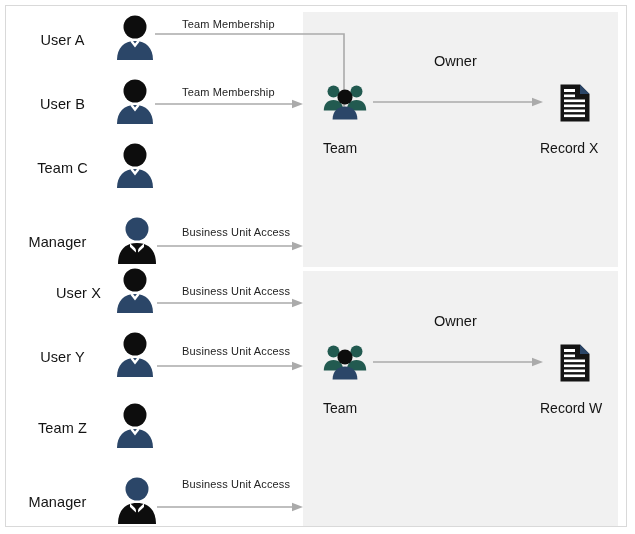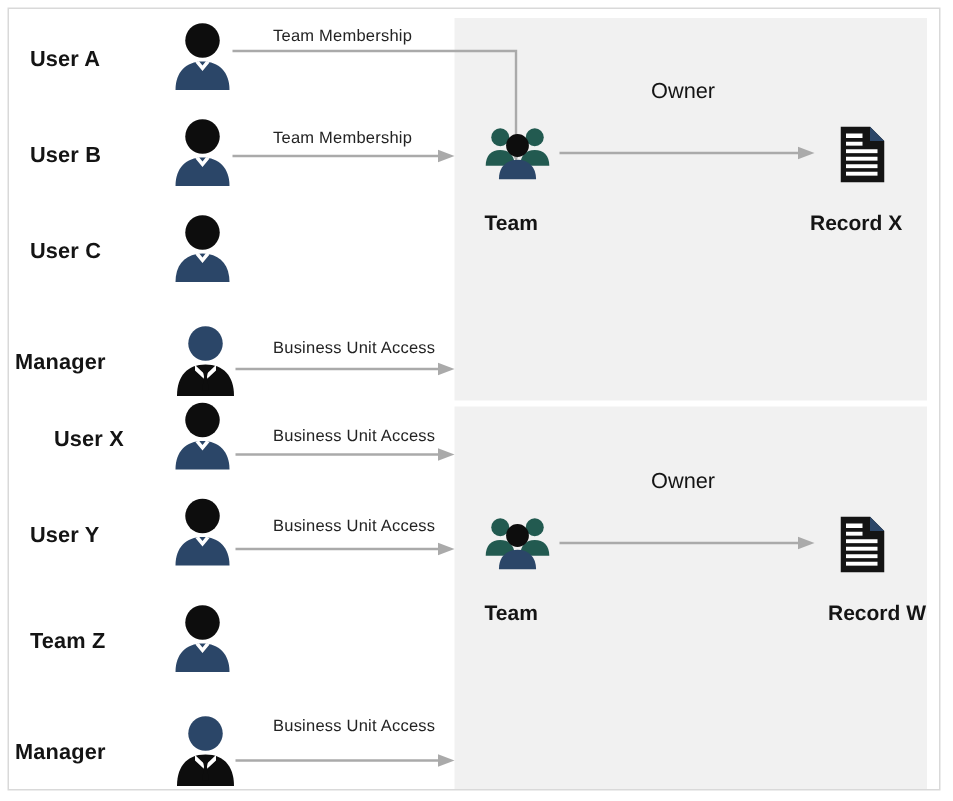--- a/index.html
+++ b/index.html
@@ -46,38 +46,38 @@
   }
   .label {
     position: absolute;
     font-size: 14px;
     color: #1a1a1a;
     white-space: nowrap;
     font-weight: bold;
     letter-spacing: .1px;
   }
   .row-label {
-    text-align: left;
+    text-align: center;
     font-size: 14.5px;
-    font-weight: bold;
+    font-weight: normal;
     color: #141414;
   }
   .edge-label {
     position: absolute;
     font-size: 11px;
     color: #232323;
     white-space: nowrap;
     font-weight: normal;
     letter-spacing: .15px;
     margin-left: 20px;
   }
   .node-label {
     position: absolute;
     font-size: 14px;
-    font-weight: bold;
+    font-weight: normal;
     color: #141414;
     white-space: nowrap;
   }
   .owner-label {
     position: absolute;
     font-size: 14.5px;
     font-weight: normal;
     color: #141414;
     white-space: nowrap;
     text-align: right;
@@ -122,21 +122,21 @@
     <circle cx="22" cy="13" r="11.5" fill="#0d0d0d"></circle>
     <path d="M22 27 C11 27 4 34 4 46 L40 46 C40 34 33 27 22 27 Z" fill="#2b4668"></path>
     <path d="M17.3 27.6 L22 33.4 L26.7 27.6 L24.4 26.6 L22 29.6 L19.6 26.6 Z" fill="#ffffff"></path>
   </svg>
   <div class="edge-label" style="left:162px; top:86px;">Team Membership</div>
   <svg class="arrow-svg" style="left:155px; top:98px;" width="150" height="12" viewBox="0 0 150 12">
     <line x1="0" y1="6" x2="139" y2="6" stroke="#aaaaaa" stroke-width="1.6"></line>
     <path d="M148 6 L137 1.8 L137 10.2 Z" fill="#aaaaaa"></path>
   </svg>
 
-  <div class="label row-label" style="left:20px; top:160px; width:85px;">User C</div>
+  <div class="label row-label" style="left:20px; top:160px; width:85px;">Team C</div>
   <svg class="icon-svg" style="left:113px; top:142px;" width="44" height="48" viewBox="0 0 44 48">
     <circle cx="22" cy="13" r="11.5" fill="#0d0d0d"></circle>
     <path d="M22 27 C11 27 4 34 4 46 L40 46 C40 34 33 27 22 27 Z" fill="#2b4668"></path>
     <path d="M17.3 27.6 L22 33.4 L26.7 27.6 L24.4 26.6 L22 29.6 L19.6 26.6 Z" fill="#ffffff"></path>
   </svg>
 
   <div class="label row-label" style="left:10px; top:234px; width:95px;">Manager</div>
   <svg class="icon-svg" style="left:113px; top:216px;" width="48" height="52" viewBox="0 0 48 52">
     <circle cx="24" cy="13" r="11.5" fill="#2b4668"></circle>
     <path d="M24 27 C12 27 5 34.5 5 48 L43 48 C43 34.5 36 27 24 27 Z" fill="#0d0d0d"></path>
@@ -242,14 +242,14 @@
   <svg class="icon-svg" style="left:560px; top:344px;" width="30" height="38" viewBox="0 0 30 38">
     <path d="M0.5 0.5 L20 0.5 L29.5 10 L29.5 37.5 L0.5 37.5 Z" fill="#141414"></path>
     <path d="M20 0.5 L29.5 10 L20 10 Z" fill="#2b4668"></path>
     <rect x="4" y="5" width="11" height="3" fill="#ffffff"></rect>
     <rect x="4" y="10.5" width="11" height="2.6" fill="#ffffff"></rect>
     <rect x="4" y="15.5" width="21" height="2.6" fill="#ffffff"></rect>
     <rect x="4" y="20.5" width="21" height="2.6" fill="#ffffff"></rect>
     <rect x="4" y="25.5" width="21" height="2.6" fill="#ffffff"></rect>
     <rect x="4" y="30.5" width="21" height="2.6" fill="#ffffff"></rect>
   </svg>
-  <div class="node-label" style="left:540px; top:400px;margin-left:12px;">Record W</div>
+  <div class="node-label" style="left:540px; top:400px;">Record W</div>
 </div>
 
 </body></html>

